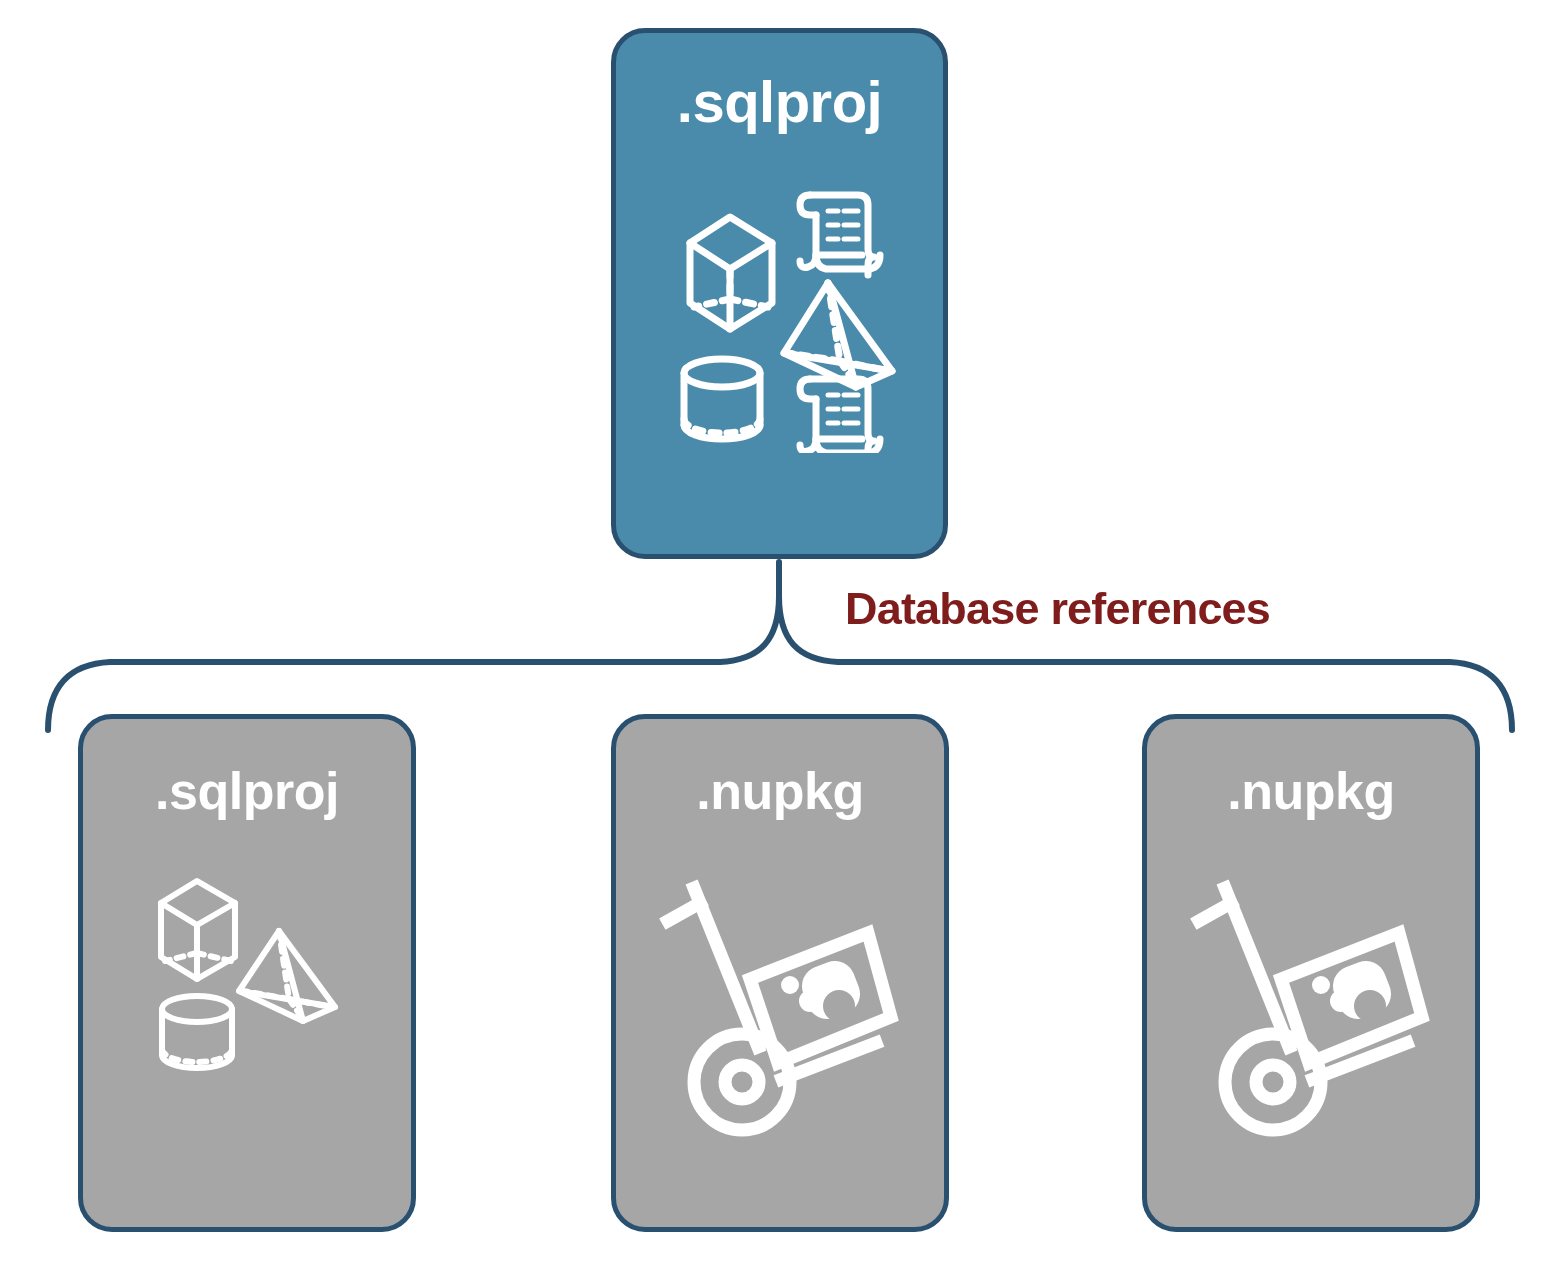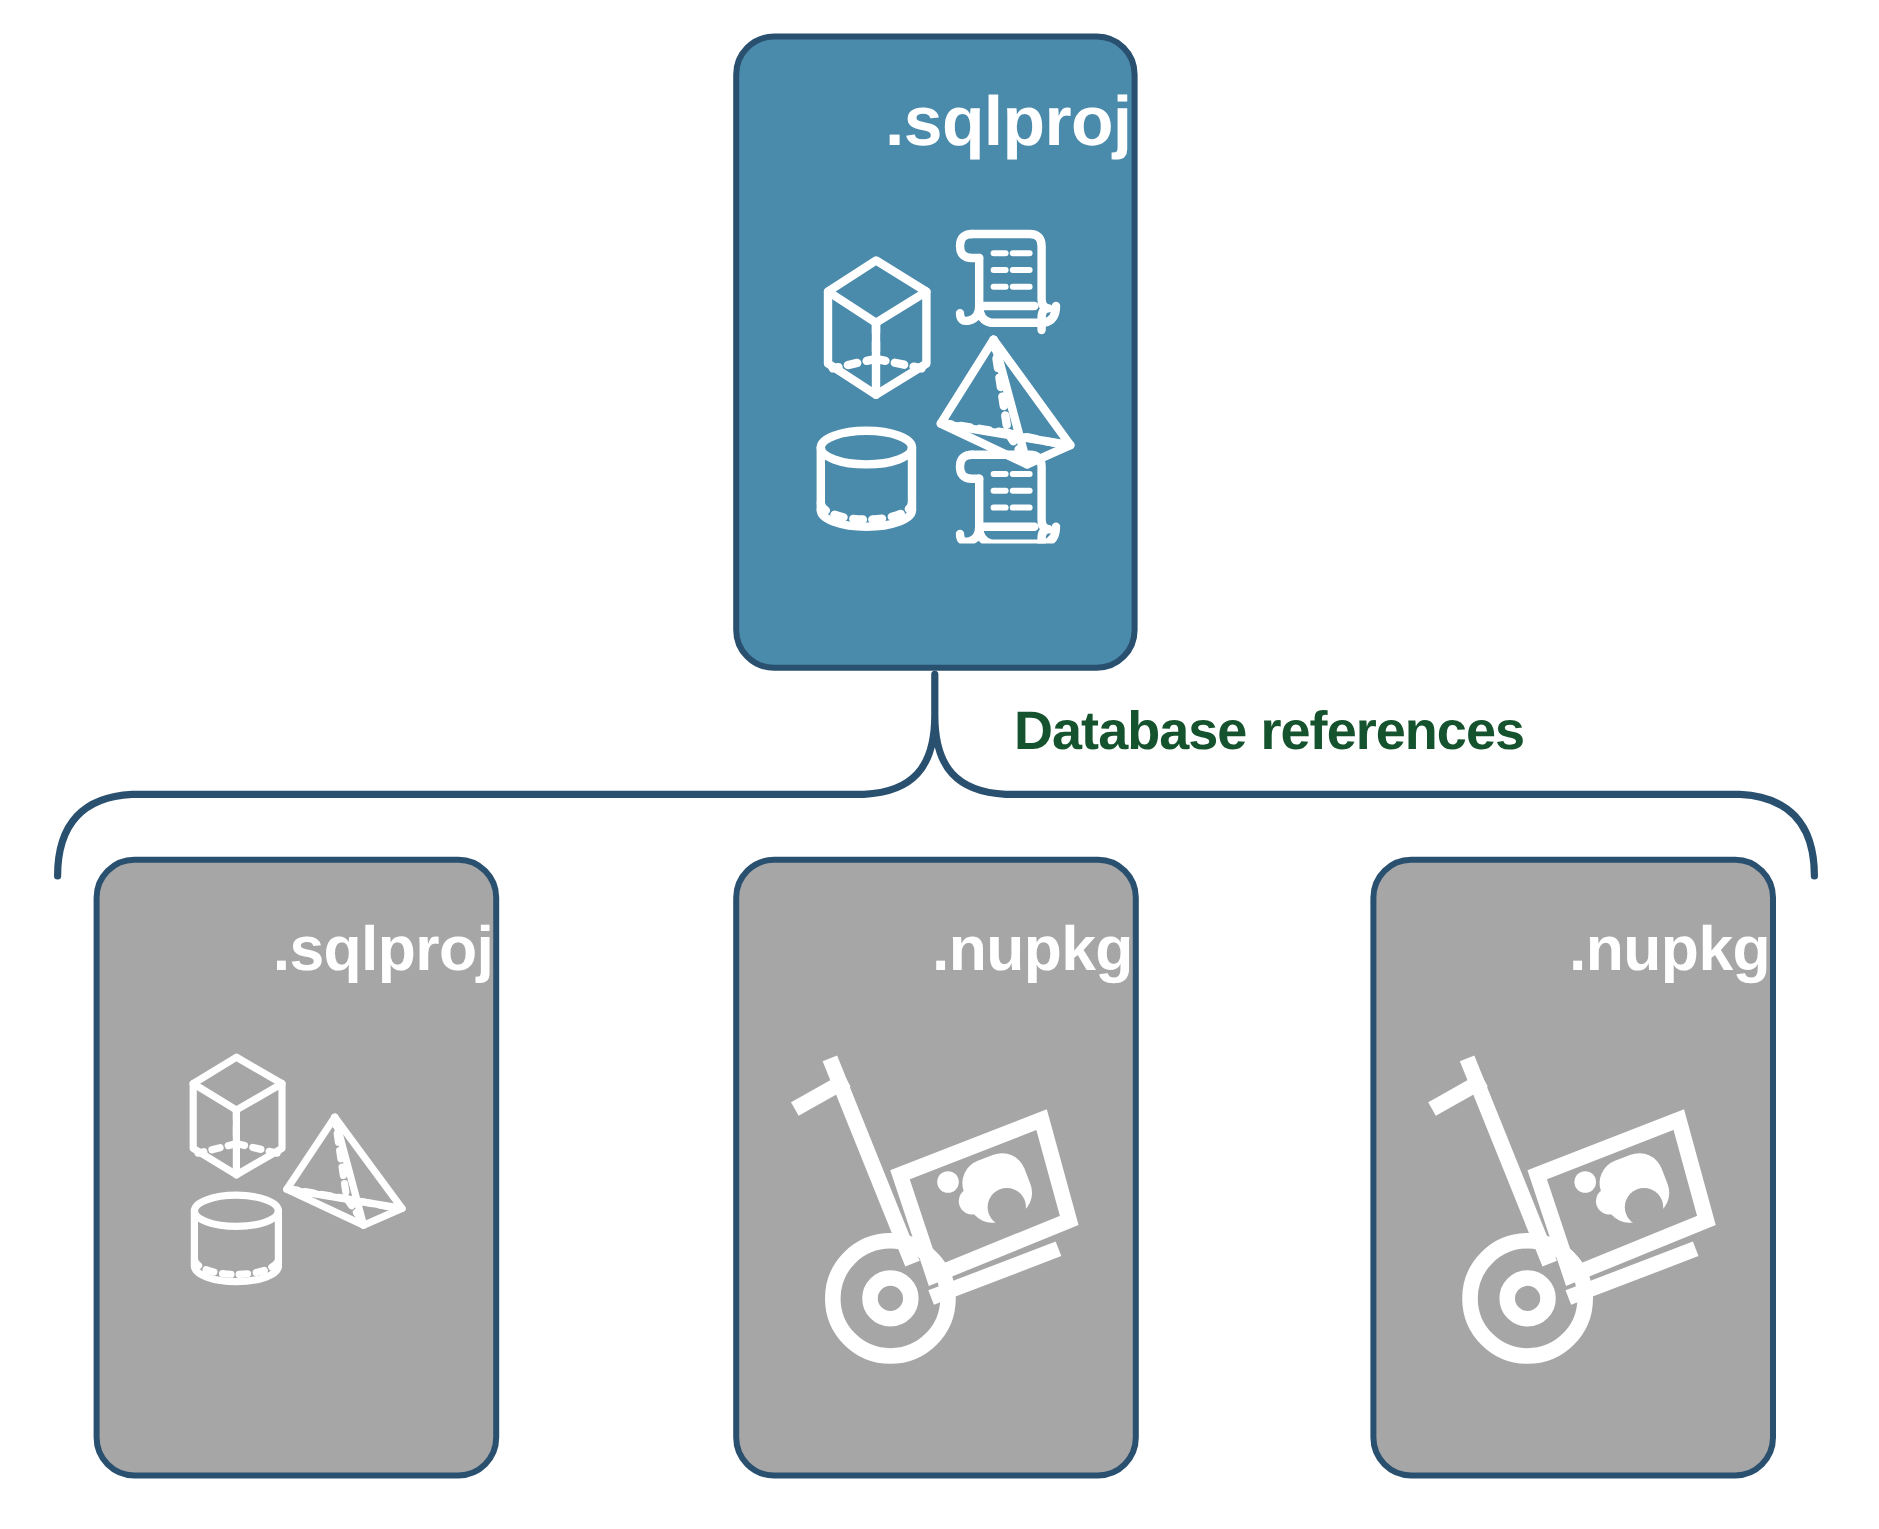--- a/index.html
+++ b/index.html
@@ -24,21 +24,21 @@
     border-radius: 34px;
     display: block;
   }
   .card.primary { background: #4a8aab; }
   .card.secondary { background: #a6a6a6; }
 
   .card-title {
     position: absolute;
     left: 0;
     right: 0;
-    text-align: right;
+    text-align: center;
     color: #ffffff;
     font-weight: bold;
     letter-spacing: -0.5px;
     line-height: 1;
     user-select: none;
   }
   .card-title.big   { top: 40px; font-size: 58px; }
   .card-title.small { top: 46px; font-size: 52px; }
 
   .icon-wrap {
@@ -56,21 +56,21 @@
     height: 1274px;
     pointer-events: none;
   }
 
   #brace-label {
     position: absolute;
     left: 845px;
     top: 586px;
     font-size: 45px;
     font-weight: bold;
-    color: #14532d;
+    color: #7f1d1d;
     letter-spacing: -0.8px;
     white-space: nowrap;
     line-height: 1;
   }
 </style>
 </head>
 <body>
 
 <div id="stage">
 

